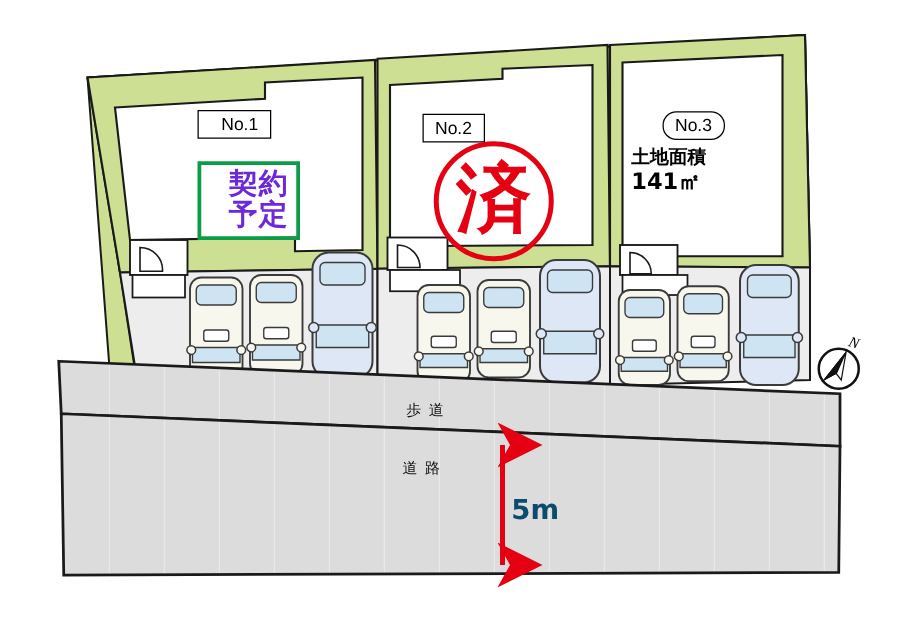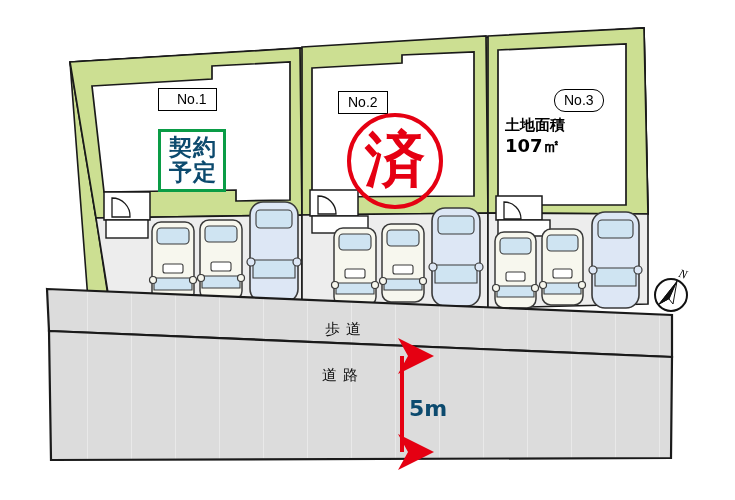--- a/index.html
+++ b/index.html
@@ -33,27 +33,27 @@
     background: #ffffff;
     font-size: 14px;
     line-height: 1;
     padding: 3px 9px 4px 9px;
     text-align: center;
     font-family: "Liberation Sans", sans-serif;
   }
   
   .greenstamp {
     border: 3.5px solid #0a9c46;
-    color: #0c4a6e;
+    color: #6d28d9;
     font-weight: bold;
     font-size: 23px;
     line-height: 1.08;
     letter-spacing: 1px;
     text-align: center;
-    padding: 3px 6px 4px 8px;
+    padding: 3px 6px 4px 22px;
     font-family: "DejaVu Sans", sans-serif;
     background: transparent;
   }
   
   .redstamp {
     width: 88px;
     height: 88px;
     border: 4px solid #e50012;
     border-radius: 50%;
     color: #e50012;
@@ -66,21 +66,21 @@
   }
   .arealines {
     text-align: left;
     font-weight: bold;
     font-size: 15px;
     line-height: 1.18;
     font-family: "DejaVu Sans", sans-serif;
   }
   .arealines .big { font-size: 18px; }
   .roadlabel {
-    font-size: 15px;
+    font-size: 12px;
     letter-spacing: 6px;
     color: #111;
     font-family: "DejaVu Sans", sans-serif;
     text-align: right;
   }
   .dimlabel {
     color: #0c4a6e;
     font-weight: bold;
     font-size: 22px;
     font-family: "DejaVu Sans", sans-serif;
@@ -262,25 +262,25 @@
 
   <div class="ovl greenstamp" style="left:158px; top:129px;">
     <div>契約</div>
     <div>予定</div>
   </div>
 
   <div class="ovl numbox" style="left:338px; top:91px;">No.2</div>
 
   <div class="ovl redstamp" style="left:347px; top:113px;">済</div>
 
-  <div class="ovl numbox" style="left:554px; top:89px;border-radius:11px;">No.3</div>
+  <div class="ovl numbox" style="left:530px; top:89px;border-radius:11px;">No.3</div>
 
   <div class="ovl arealines" style="left:505px; top:117px; width:108px;">
     <div>土地面積</div>
-    <div class="big">107㎡</div>
+    <div class="big">141㎡</div>
   </div>
 
   <div class="ovl roadlabel" style="left:325px; top:320px;">歩道</div>
 
   <div class="ovl roadlabel" style="left:322px; top:366px;">道路</div>
 
   <div class="ovl dimlabel" style="left:409px; top:396px;">5m</div>
 
   <div class="ovl northN" style="left:679px; top:267px; transform:rotate(18deg);">N</div>
 

